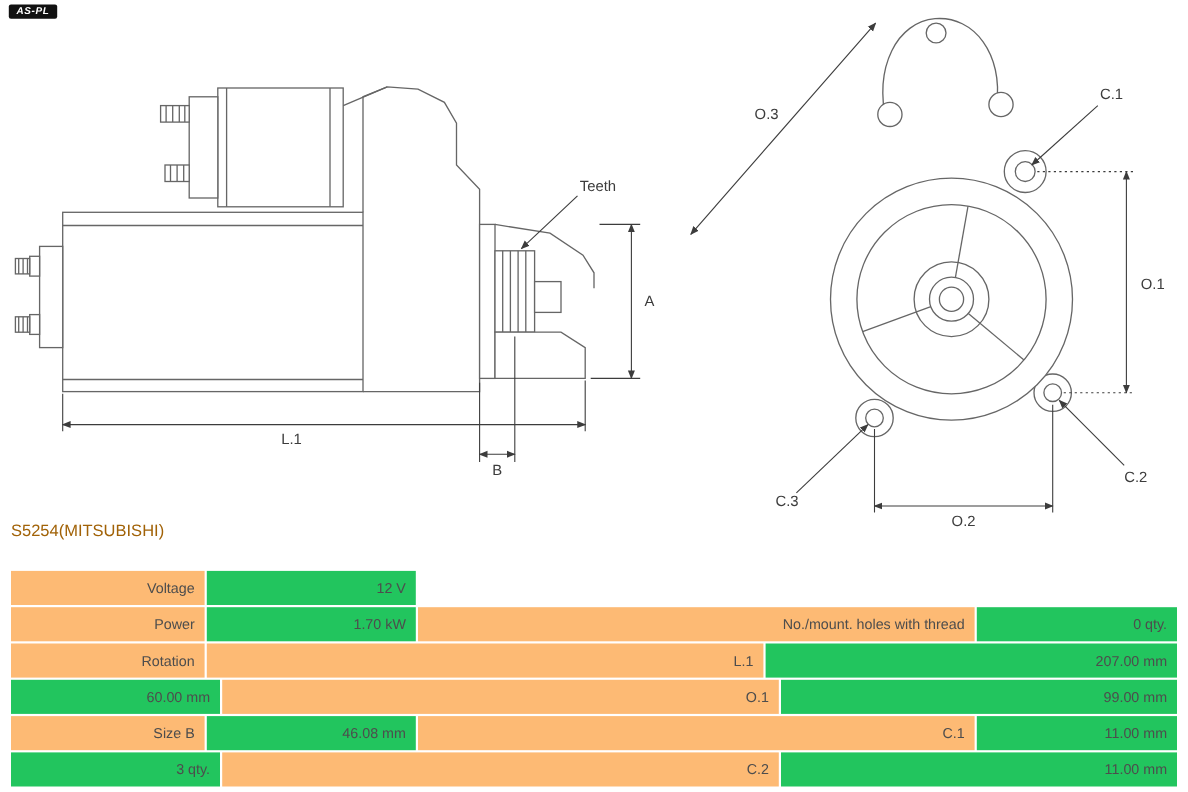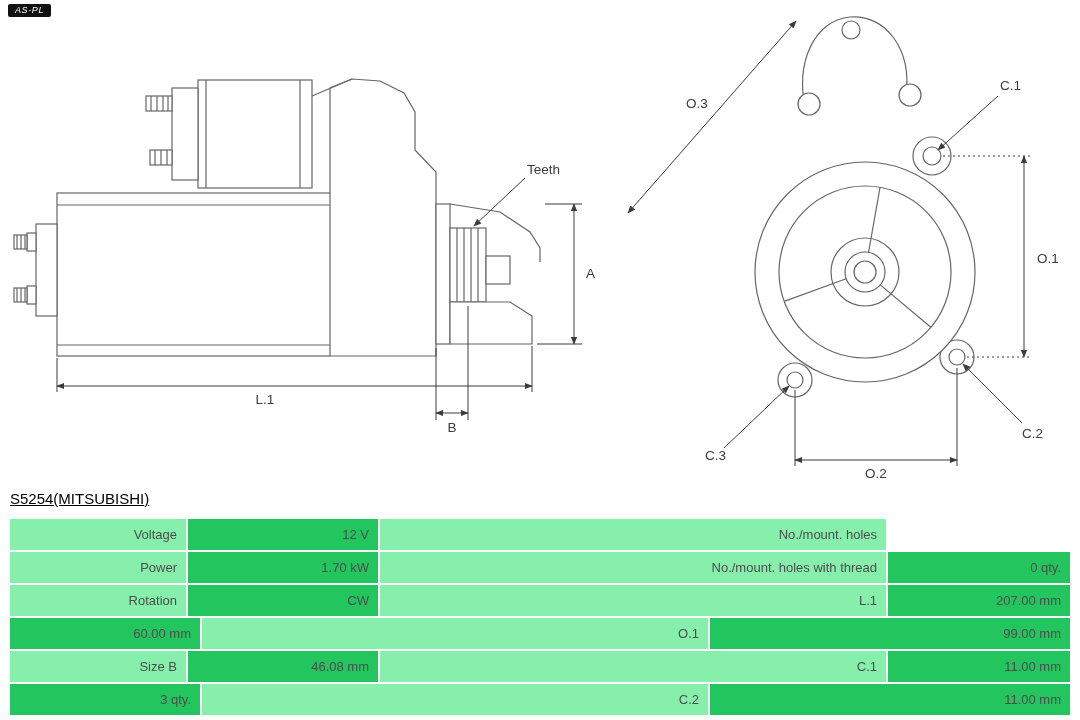--- a/index.html
+++ b/index.html
@@ -4,37 +4,37 @@
 <style>
   html,body{margin:0;padding:0}
   body{
     width:1080px;height:720px;position:relative;overflow:hidden;
     background:#ffffff;font-family:"Liberation Sans",sans-serif;
   }
   #drawing{position:absolute;top:0;left:0}
   svg text{font-family:"Liberation Sans",sans-serif;font-size:13.5px;fill:#3c3c3c}
   #logo{
     position:absolute;top:4px;left:8px;background:#111;color:#fff;
-    font-weight:normal;font-style:italic;font-size:9px;line-height:13px;
+    font-weight:bold;font-style:italic;font-size:9px;line-height:13px;
     padding:0 7px;border-radius:2px;letter-spacing:.6px;
   }
   #title{
-    position:absolute;left:10px;top:490px;font-size:15px;color:#000000;text-decoration:underline;
+    position:absolute;left:10px;top:474px;font-size:15px;color:#a16207;
   }
   #spec-table{
     position:absolute;left:10px;top:519px;width:1060px;
     display:flex;flex-direction:column;gap:2px;
   }
   .row{display:flex;gap:2px;height:31px}
   .cell{
     display:flex;align-items:center;justify-content:flex-end;
     padding-right:9px;font-size:13px;color:#4d4d4d;
   }
   .c1{width:167px}.c2{width:181px}.c3{width:497px}.c4{flex:1}
-  .label{background:#86efac}
+  .label{background:#fdba74}
   .value{background:#22c55e}
 </style>
 </head>
 <body>
 
 <div id="logo">AS-PL</div>
 
 <svg id="drawing" width="1080" height="495" viewBox="0 0 1080 495">
   <defs>
     <marker id="arr" viewBox="0 0 10 10" refX="9" refY="5" markerWidth="8" markerHeight="8" orient="auto-start-reverse">
@@ -176,31 +176,29 @@
   </g>
   <text x="705" y="460">C.3</text>
 </svg>
 
 <div id="title">S5254(MITSUBISHI)</div>
 
 <div id="spec-table">
   <div class="row">
     <div class="cell c1 label">Voltage</div>
     <div class="cell c2 value">12 V</div>
-    <div class="cell c3 label">No./mount. holes</div>
   </div>
   <div class="row">
     <div class="cell c1 label">Power</div>
     <div class="cell c2 value">1.70 kW</div>
     <div class="cell c3 label">No./mount. holes with thread</div>
     <div class="cell c4 value">0 qty.</div>
   </div>
   <div class="row">
     <div class="cell c1 label">Rotation</div>
-    <div class="cell c2 value">CW</div>
     <div class="cell c3 label">L.1</div>
     <div class="cell c4 value">207.00 mm</div>
   </div>
   <div class="row">
     <div class="cell c2 value">60.00 mm</div>
     <div class="cell c3 label">O.1</div>
     <div class="cell c4 value">99.00 mm</div>
   </div>
   <div class="row">
     <div class="cell c1 label">Size B</div>

